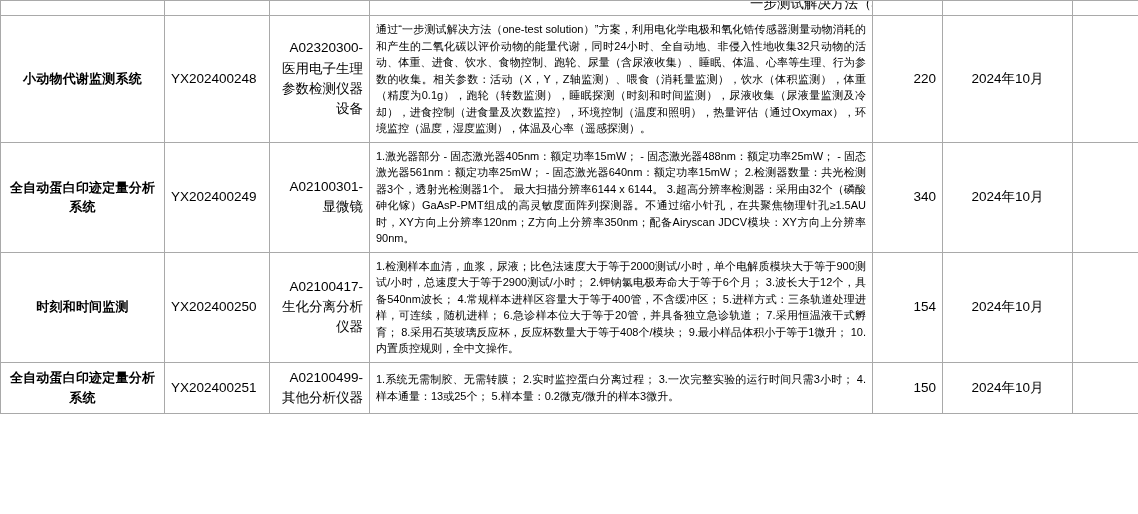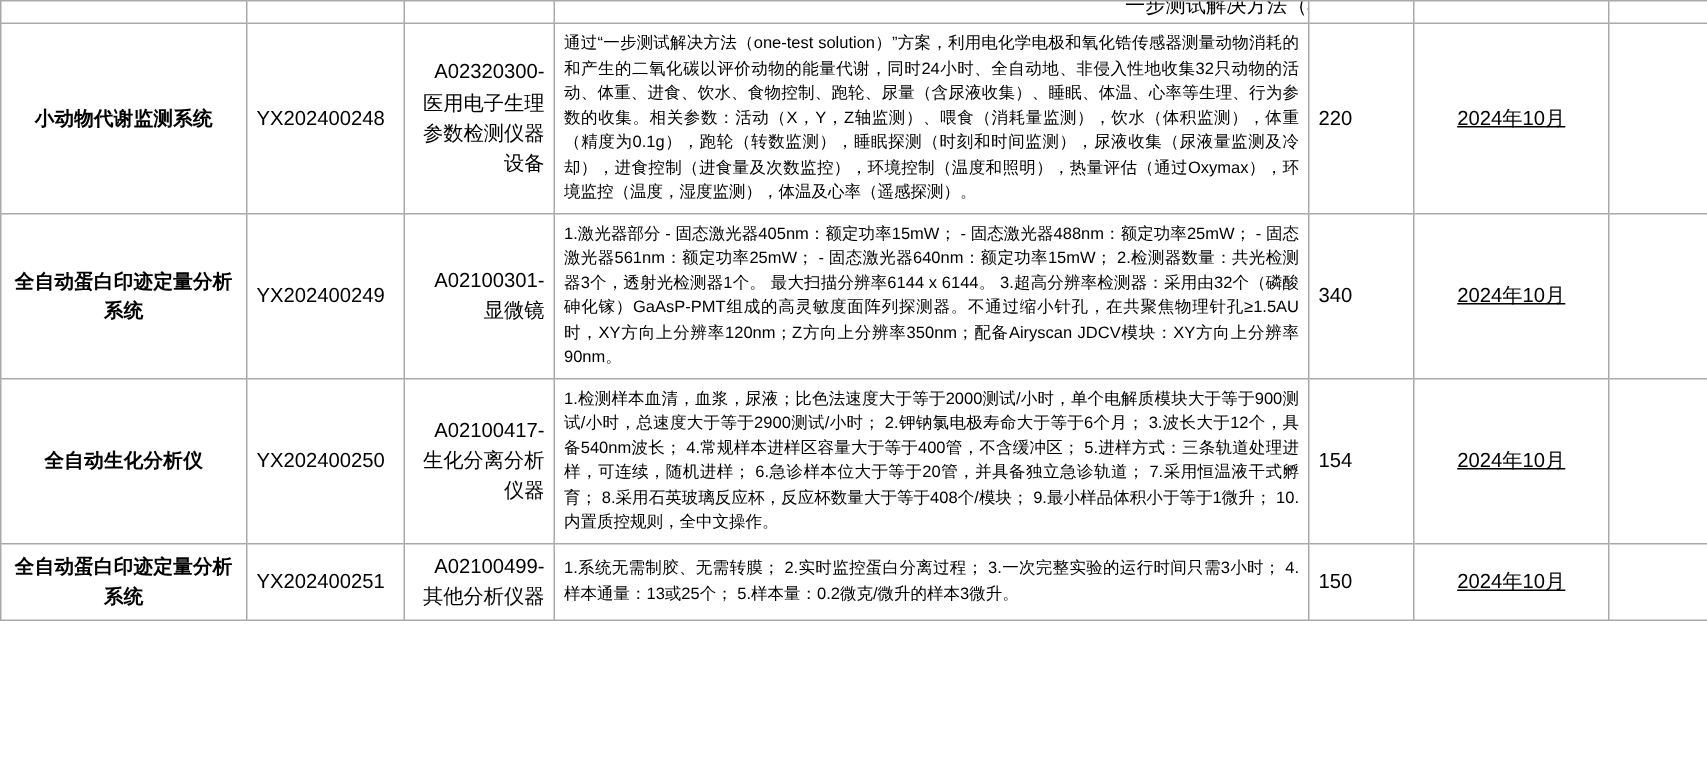--- a/index.html
+++ b/index.html
@@ -54,27 +54,26 @@
     padding-left: 8px;
   }
   td.spec {
     text-align: justify;
     text-justify: inter-ideograph;
     font-size: 11px;
     line-height: 1.62;
     padding: 6px 8px;
   }
   td.qty {
-    text-align: left;
+    text-align: right;
     font-size: 13.5px;
   }
   td.date {
     text-align: center;
     font-size: 13.5px;
-    text-decoration: underline;
   }
   td.tail {
     text-align: center;
   }
   
   .top-strip {
     height: 14px;
     position: relative;
     overflow: hidden;
   }
@@ -133,21 +132,21 @@
         <td class="name">全自动蛋白印迹定量分析系统</td>
         <td class="code">YX202400249</td>
         <td class="cat">A02100301-显微镜</td>
         <td class="spec">1.激光器部分 - 固态激光器405nm：额定功率15mW； - 固态激光器488nm：额定功率25mW； - 固态激光器561nm：额定功率25mW； - 固态激光器640nm：额定功率15mW； 2.检测器数量：共光检测器3个，透射光检测器1个。 最大扫描分辨率6144 x 6144。 3.超高分辨率检测器：采用由32个（磷酸砷化镓）GaAsP-PMT组成的高灵敏度面阵列探测器。不通过缩小针孔，在共聚焦物理针孔≥1.5AU时，XY方向上分辨率120nm；Z方向上分辨率350nm；配备Airyscan JDCV模块：XY方向上分辨率90nm。</td>
         <td class="qty">340</td>
         <td class="date">2024年10月</td>
         <td class="tail"></td>
       </tr>
 
       <tr>
-        <td class="name">全自动生化分析仪</td>
+        <td class="name">时刻和时间监测</td>
         <td class="code">YX202400250</td>
         <td class="cat">A02100417-生化分离分析仪器</td>
         <td class="spec">1.检测样本血清，血浆，尿液；比色法速度大于等于2000测试/小时，单个电解质模块大于等于900测试/小时，总速度大于等于2900测试/小时； 2.钾钠氯电极寿命大于等于6个月； 3.波长大于12个，具备540nm波长； 4.常规样本进样区容量大于等于400管，不含缓冲区； 5.进样方式：三条轨道处理进样，可连续，随机进样； 6.急诊样本位大于等于20管，并具备独立急诊轨道； 7.采用恒温液干式孵育； 8.采用石英玻璃反应杯，反应杯数量大于等于408个/模块； 9.最小样品体积小于等于1微升； 10.内置质控规则，全中文操作。</td>
         <td class="qty">154</td>
         <td class="date">2024年10月</td>
         <td class="tail"></td>
       </tr>
 
       <tr>
         <td class="name">全自动蛋白印迹定量分析系统</td>

